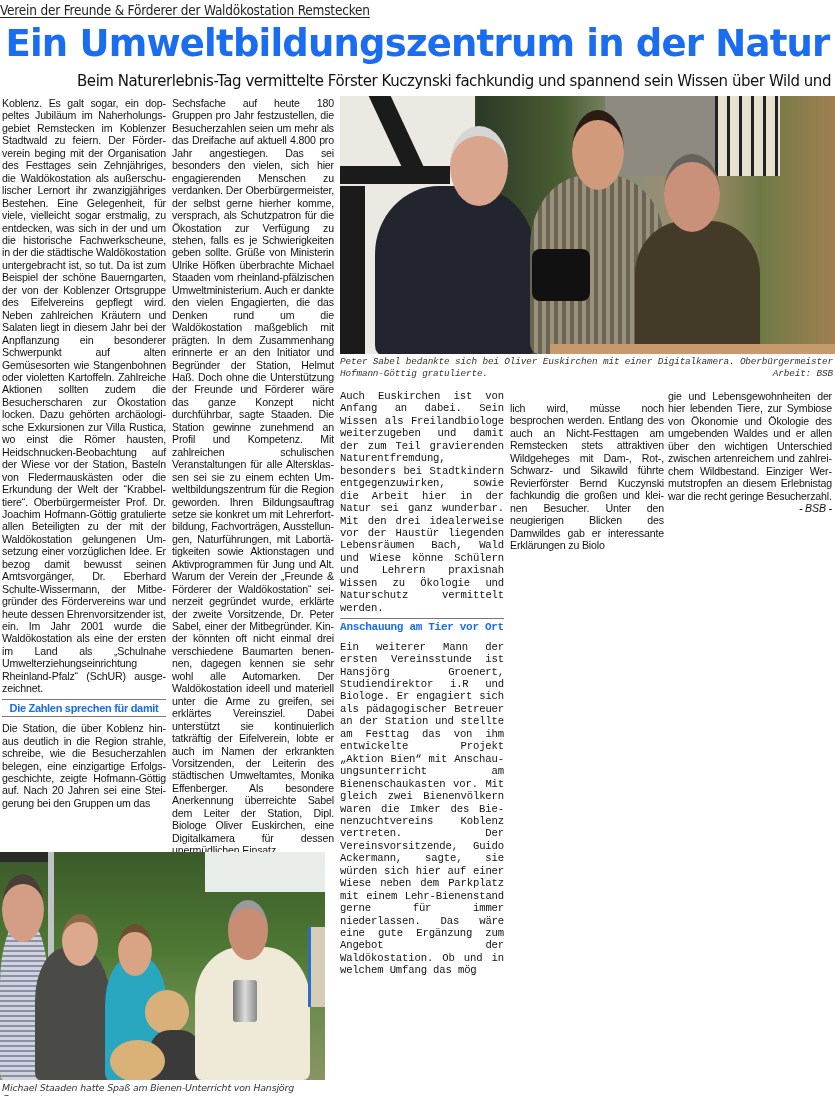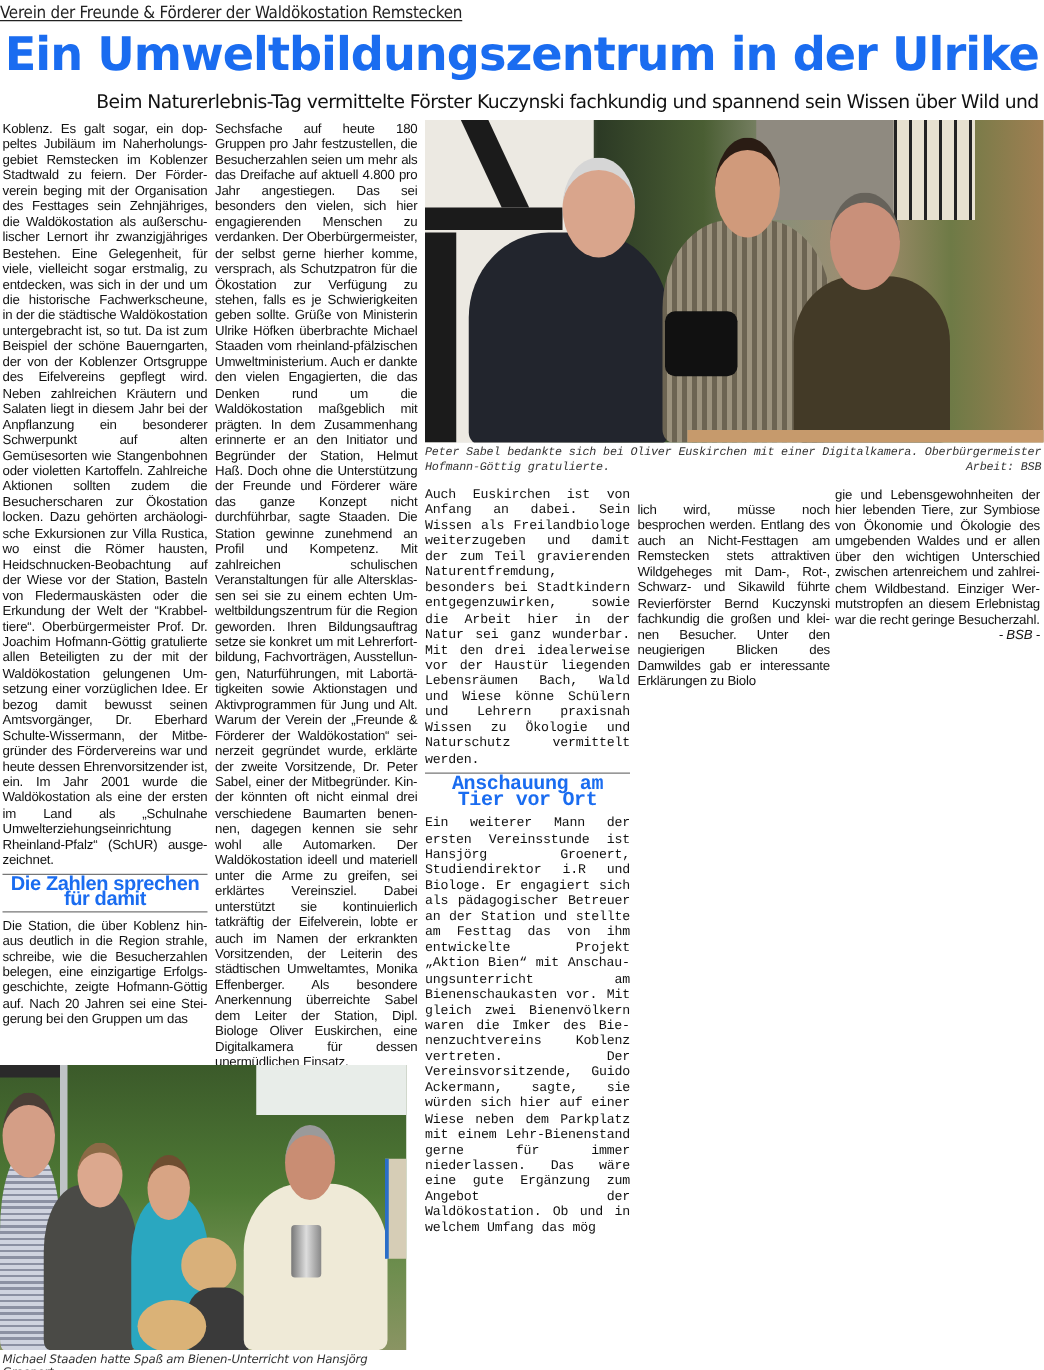--- a/index.html
+++ b/index.html
@@ -9,35 +9,35 @@
   .headline { position: absolute; left: 0; top: 20px; width: 835px; text-align: center; font-family: "DejaVu Sans", sans-serif; font-weight: bold; font-size: 37px; letter-spacing: -0.8px; color: #1a6cf0; line-height: 48px; }
   .subhead { position: absolute; left: 0; top: 70px; width: 835px; text-align: right; font-family: "DejaVu Sans", sans-serif; font-size: 15px; letter-spacing: -0.45px; color: #111; line-height: 22px; margin-left: 40px; }
   .col { position: absolute; font-size: 10.6px; line-height: 12.45px; text-align: justify; letter-spacing: -0.15px; hyphens: manual; }
   .col p { margin: 0; }
   .col b { font-weight: normal; }
   .c1 { left: 2px; top: 97px; width: 164px; }
   .c2 { left: 172px; top: 97px; width: 162px; }
   .c3 { left: 340px; top: 390px; width: 164px; font-family: Liberation Mono, monospace; }
   .c4 { left: 510px; top: 402px; width: 154px; }
   .c5 { left: 668px; top: 390px; width: 164px; }
-  .secthead { border-top: 1.5px solid #777; border-bottom: 1.5px solid #777; text-align: center; color: #1a6cf0; font-weight: bold; font-size: 16px; margin: 4px 0 5px 0; padding: 2px 0; letter-spacing: -0.3px; }
+  .secthead { border-top: 1.5px solid #777; border-bottom: 1.5px solid #777; text-align: center; color: #1a6cf0; font-weight: bold; font-size: 11px; margin: 4px 0 5px 0; padding: 2px 0; letter-spacing: -0.3px; }
   .c3 .secthead { border-bottom: none; }
   .photo1 { position: absolute; left: 340px; top: 96px; width: 495px; height: 258px; background: linear-gradient(90deg, #e9e6e0 0%, #d8d4cc 14%, #2c3a25 28%, #4a5e33 45%, #8b8f78 58%, #a38d6f 72%, #6e7a46 85%, #a07f52 100%); overflow: hidden; }
   .caption1 { position: absolute; left: 340px; top: 356px; width: 493px; font-family: Liberation Mono, monospace; font-style: italic; font-size: 9.4px; color: #333; line-height: 12px; text-align: justify; letter-spacing: -0.15px; }
   .caption1 .credit { float: right; }
   .photo2 { position: absolute; left: 0; top: 852px; width: 325px; height: 228px; background: linear-gradient(180deg, #3b5a2a 0%, #4f7a35 45%, #6c8d4d 70%, #8a9463 100%); overflow: hidden; }
   .caption2 { position: absolute; left: 2px; top: 1082px; width: 330px; font-family: "DejaVu Sans", sans-serif; font-style: italic; font-size: 9.4px; color: #333; letter-spacing: -0.15px; }
   .fig { position: absolute; border-radius: 40% 40% 6% 6%; }
   .head { position: absolute; border-radius: 50%; }
 </style>
 </head>
 <body>
 
 <div class="kicker"><span>Verein der Freunde &amp; Förderer der Waldökostation Remstecken</span></div>
-<div class="headline">Ein Umweltbildungszentrum in der Ulrike</div>
+<div class="headline">Ein Umweltbildungszentrum in der Natur</div>
 <div class="subhead">Beim Naturerlebnis-Tag vermittelte Förster Kuczynski fachkundig und spannend sein Wissen über Wild und Natur</div>
 
 <div class="col c1">
   <p><b>Koblenz.</b><span> Es galt sogar, ein dop­peltes Jubiläum im Naherholungs­gebiet Remstecken im Koblenzer Stadtwald zu feiern. Der Förder­verein beging mit der Organisation des Festtages sein Zehnjähriges, die Waldökostation als außerschu­lischer Lernort ihr zwanzigjähriges Bestehen. Eine Gelegenheit, für viele, vielleicht sogar erstmalig, zu entdecken, was sich in der und um die historische Fachwerkscheune, in der die städtische Waldökostati­on untergebracht ist, so tut. Da ist zum Beispiel der schöne Bauern­garten, der von der Koblenzer Ortsgruppe des Eifelvereins ge­pflegt wird. Neben zahlreichen Kräutern und Salaten liegt in die­sem Jahr bei der Anpflanzung ein besonderer Schwerpunkt auf alten Gemüsesorten wie Stangenboh­nen oder violetten Kartoffeln. Zahl­reiche Aktionen sollten zudem die Besucherscharen zur Ökostation locken. Dazu gehörten archäologi­sche Exkursionen zur Villa Rusti­ca, wo einst die Römer hausten, Heidschnucken-Beobachtung auf der Wiese vor der Station, Basteln von Fledermauskästen oder die Erkundung der Welt der “Krabbel­tiere“. Oberbürgermeister Prof. Dr. Joachim Hofmann-Göttig gratulier­te allen Beteiligten zu der mit der Waldökostation gelungenen Um­setzung einer vorzüglichen Idee. Er bezog damit bewusst seinen Amtsvorgänger, Dr. Eberhard Schulte-Wissermann, der Mitbe­gründer des Fördervereins war und heute dessen Ehrenvorsitzen­der ist, ein. Im Jahr 2001 wurde die Waldökostation als eine der ersten im Land als „Schulnahe Umwelterziehungseinrichtung Rheinland-Pfalz“ (SchUR) ausge­zeichnet.</span></p>
   <div class="secthead">Die Zahlen sprechen für damit</div>
   <p>Die Station, die über Koblenz hin­aus deutlich in die Region strahle, schreibe, wie die Besucherzahlen belegen, eine einzigartige Erfolgs­geschichte, zeigte Hofmann-Göttig auf. Nach 20 Jahren sei eine Stei­gerung bei den Gruppen um das</p>
 </div>
 
 <div class="col c2">
   <p>Sechsfache auf heute 180 Gruppen pro Jahr festzustellen, die Besu­cherzahlen seien um mehr als das Dreifache auf aktuell 4.800 pro Jahr angestiegen. Das sei besonders den vielen, sich hier engagierenden Menschen zu verdanken. Der Ober­bürgermeister, der selbst gerne hierher komme, versprach, als Schutzpatron für die Ökostation zur Verfügung zu stehen, falls es je Schwierigkeiten geben sollte. Grüße von Ministerin Ulrike Höfken über­brachte Michael Staaden vom rheinland-pfälzischen Umweltminis­terium. Auch er dankte den vielen Engagierten, die das Denken rund um die Waldökostation maßgeblich mit prägten. In dem Zusammen­hang erinnerte er an den Initiator und Begründer der Station, Helmut Haß. Doch ohne die Unterstützung der Freunde und Förderer wäre das ganze Konzept nicht durchführbar, sagte Staaden. Die Station gewinne zunehmend an Profil und Kompe­tenz. Mit zahlreichen schulischen Veranstaltungen für alle Altersklas­sen sei sie zu einem echten Um­weltbildungszentrum für die Region geworden. Ihren Bildungsauftrag setze sie konkret um mit Lehrerfort­bildung, Fachvorträgen, Ausstellun­gen, Naturführungen, mit Labortä­tigkeiten sowie Aktionstagen und Aktivprogrammen für Jung und Alt. Warum der Verein der „Freunde &amp; Förderer der Waldökostation“ sei­nerzeit gegründet wurde, erklärte der zweite Vorsitzende, Dr. Peter Sabel, einer der Mitbegründer. Kin­der könnten oft nicht einmal drei verschiedene Baumarten benen­nen, dagegen kennen sie sehr wohl alle Automarken. Der Waldökostati­on ideell und materiell unter die Ar­me zu greifen, sei erklärtes Vereins­ziel. Dabei unterstützt sie kontinuier­lich tatkräftig der Eifelverein, lobte er auch im Namen der erkrankten Vor­sitzenden, der Leiterin des städti­schen Umweltamtes, Monika Effen­berger. Als besondere Anerken­nung überreichte Sabel dem Leiter der Station, Dipl. Biologe Oliver Euskirchen, eine Digitalkamera für dessen unermüdlichen Einsatz.</p>

